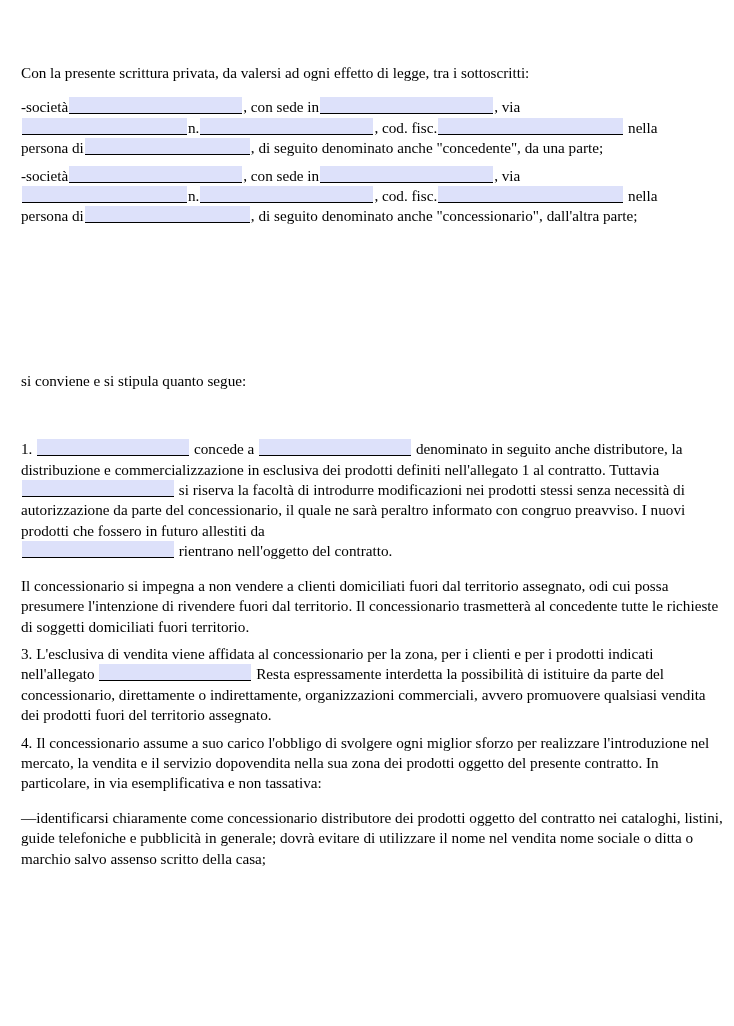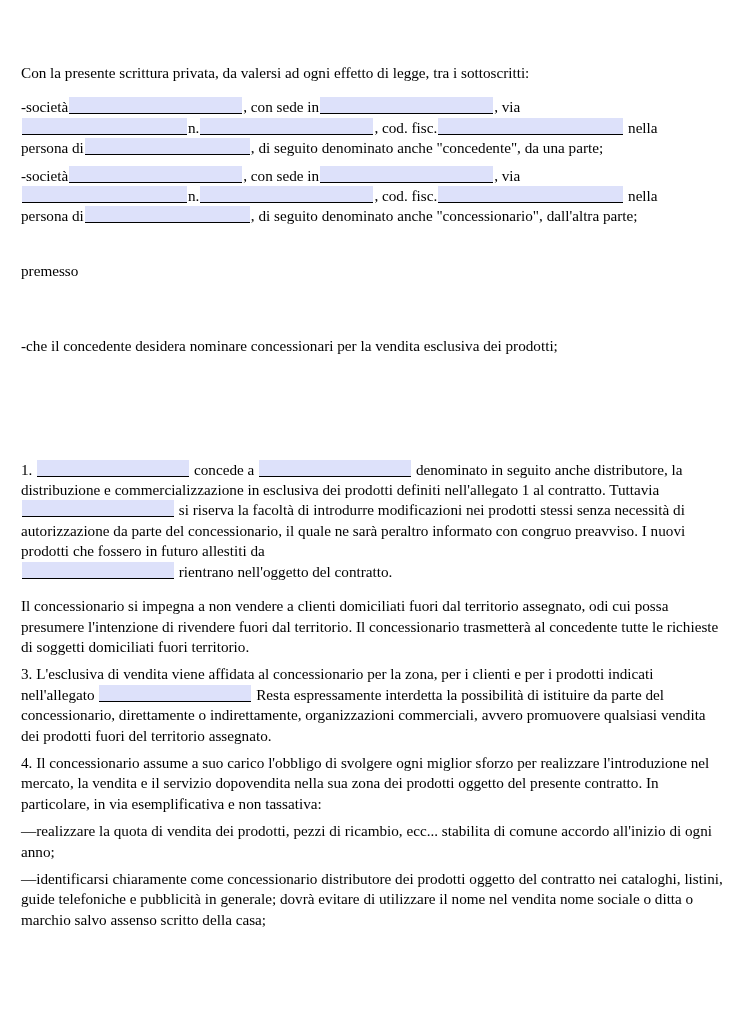--- a/index.html
+++ b/index.html
@@ -75,36 +75,35 @@
     <div class="gap-sm"></div>
 
     <div>
       <p class="para"><span>-società</span><span class="field w-xxl"></span><span>, con sede in</span><span class="field w-xxl"></span><span>, via</span></p>
       <p class="para"><span class="field w-xl"></span><span>n.</span><span class="field w-xxl"></span><span>, cod. fisc.</span><span class="field w-wide"></span> <span>nella</span></p>
       <p class="para"><span>persona di</span><span class="field w-xl"></span><span>, di seguito denominato anche "concessionario", dall'altra parte;</span></p>
     </div>
 
     <div class="gap-xxl"></div>
 
-    <p class="para">premesso</p>
 
     <div class="gap-xxl"></div>
     <div class="gap-md"></div>
 
 
     <div class="gap-sm"></div>
 
-    <p class="para">-che il concedente desidera nominare concessionari per la vendita esclusiva dei prodotti;</p>
 
     <div class="gap-sm"></div>
 
 
     <div class="gap-xxl"></div>
     <div class="gap-md"></div>
 
+    <p class="para">si conviene e si stipula quanto segue:</p>
 
     <div class="gap-xxl"></div>
     <div class="gap-md"></div>
 
     <p class="para"><span>1.</span> <span class="field w-lg"></span> <span>concede a</span> <span class="field w-lg"></span> <span>denominato in seguito anche distributore, la distribuzione e commercializzazione in esclusiva dei prodotti definiti nell'allegato 1 al contratto. Tuttavia</span> <span class="field w-lg"></span> <span>si riserva la facoltà di introdurre modificazioni nei prodotti stessi senza necessità di autorizzazione da parte del concessionario, il quale ne sarà peraltro informato con congruo preavviso. I nuovi prodotti che fossero in futuro allestiti da</span><br><span class="field w-lg"></span> <span>rientrano  nell'oggetto del contratto.</span></p>
 
     <div class="gap-sm"></div>
 
 
     <div class="gap-sm"></div>
@@ -114,20 +113,19 @@
     <div class="gap-sm"></div>
 
     <p class="para"><span>3.</span> <span>L'esclusiva di vendita viene affidata al concessionario per la zona, per i clienti e per i prodotti indicati nell'allegato</span> <span class="field w-lg"></span> <span>Resta espressamente interdetta la possibilità di istituire da parte del concessionario, direttamente o indirettamente, organizzazioni commerciali, avvero promuovere qualsiasi vendita dei prodotti fuori del territorio assegnato.</span></p>
 
     <div class="gap-sm"></div>
 
     <p class="para"><span>4.</span> <span>Il concessionario assume a suo carico l'obbligo di svolgere ogni miglior sforzo per realizzare l'introduzione nel mercato, la vendita e il servizio dopovendita nella sua zona dei prodotti oggetto del presente contratto. In particolare, in via esemplificativa e non tassativa:</span></p>
 
     <div class="gap-sm"></div>
 
-    <p class="para">—realizzare la quota di vendita dei prodotti, pezzi di ricambio, ecc... stabilita di comune accordo all'inizio di ogni anno;</p>
 
     <div class="gap-sm"></div>
 
     <p class="para">—identificarsi chiaramente come concessionario distributore dei prodotti oggetto del contratto nei cataloghi, listini, guide telefoniche e pubblicità in generale; dovrà evitare di utilizzare il nome nel vendita nome sociale o ditta o marchio salvo assenso scritto della casa;</p>
 
   </div>
 </div>
 
 </body></html>

